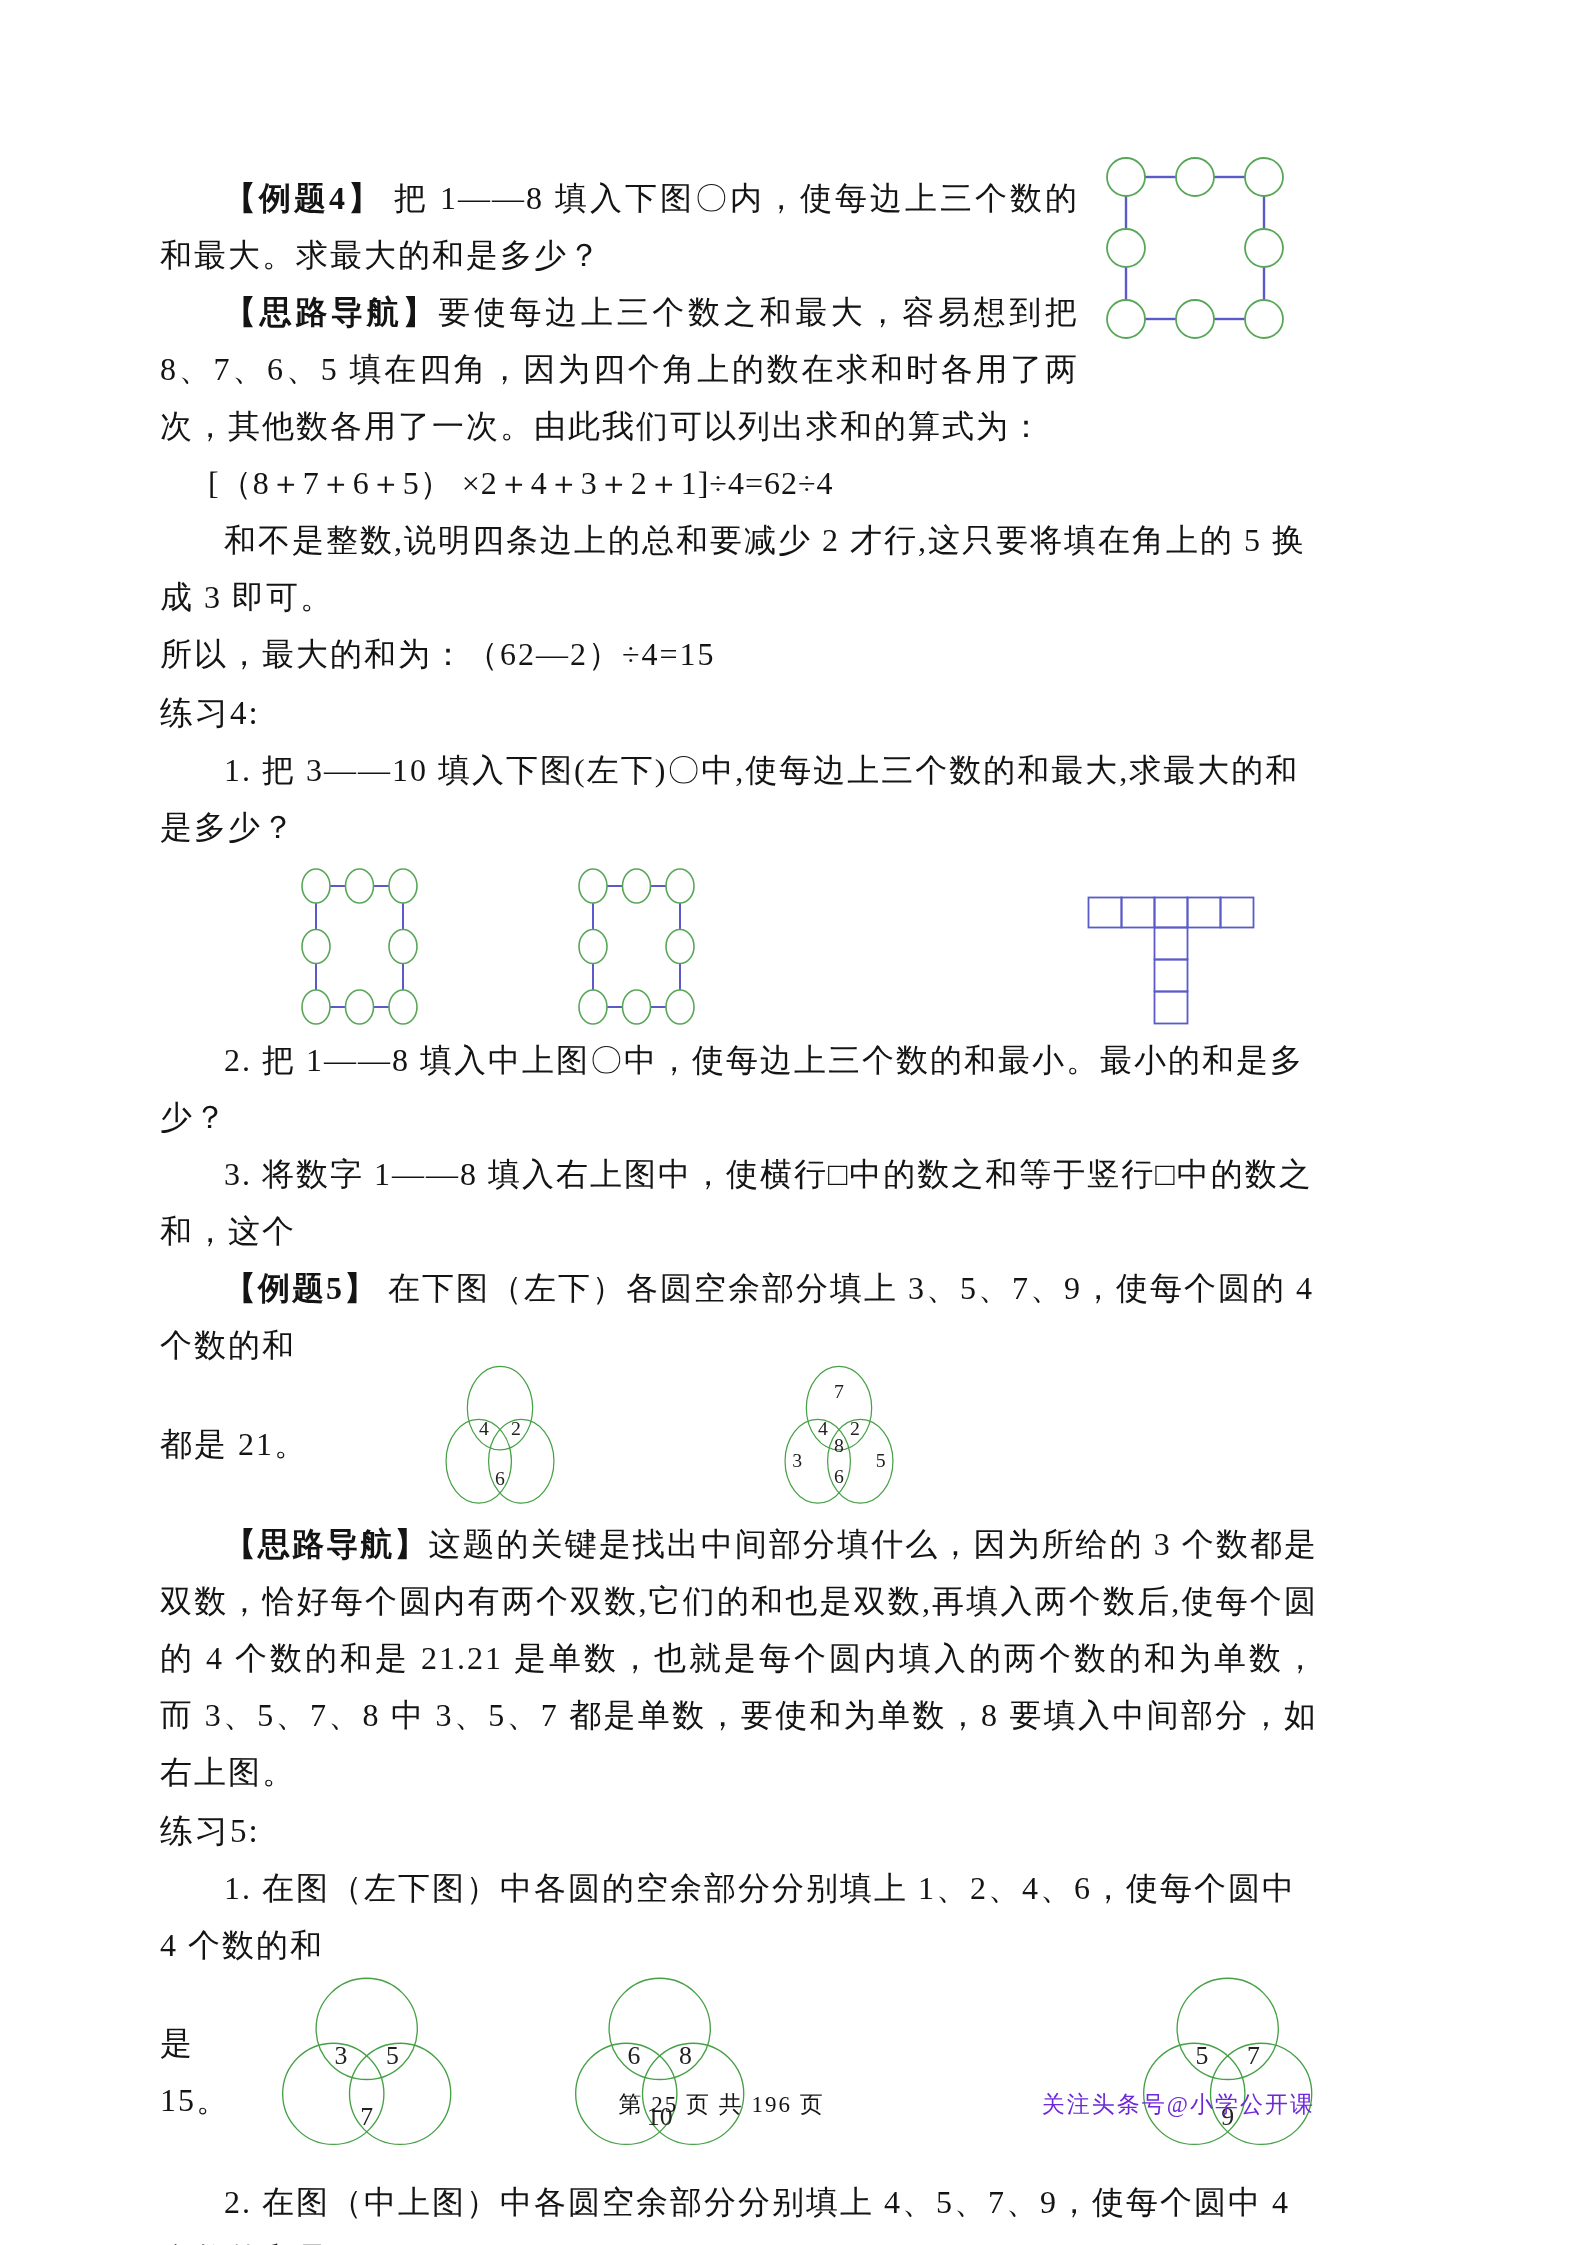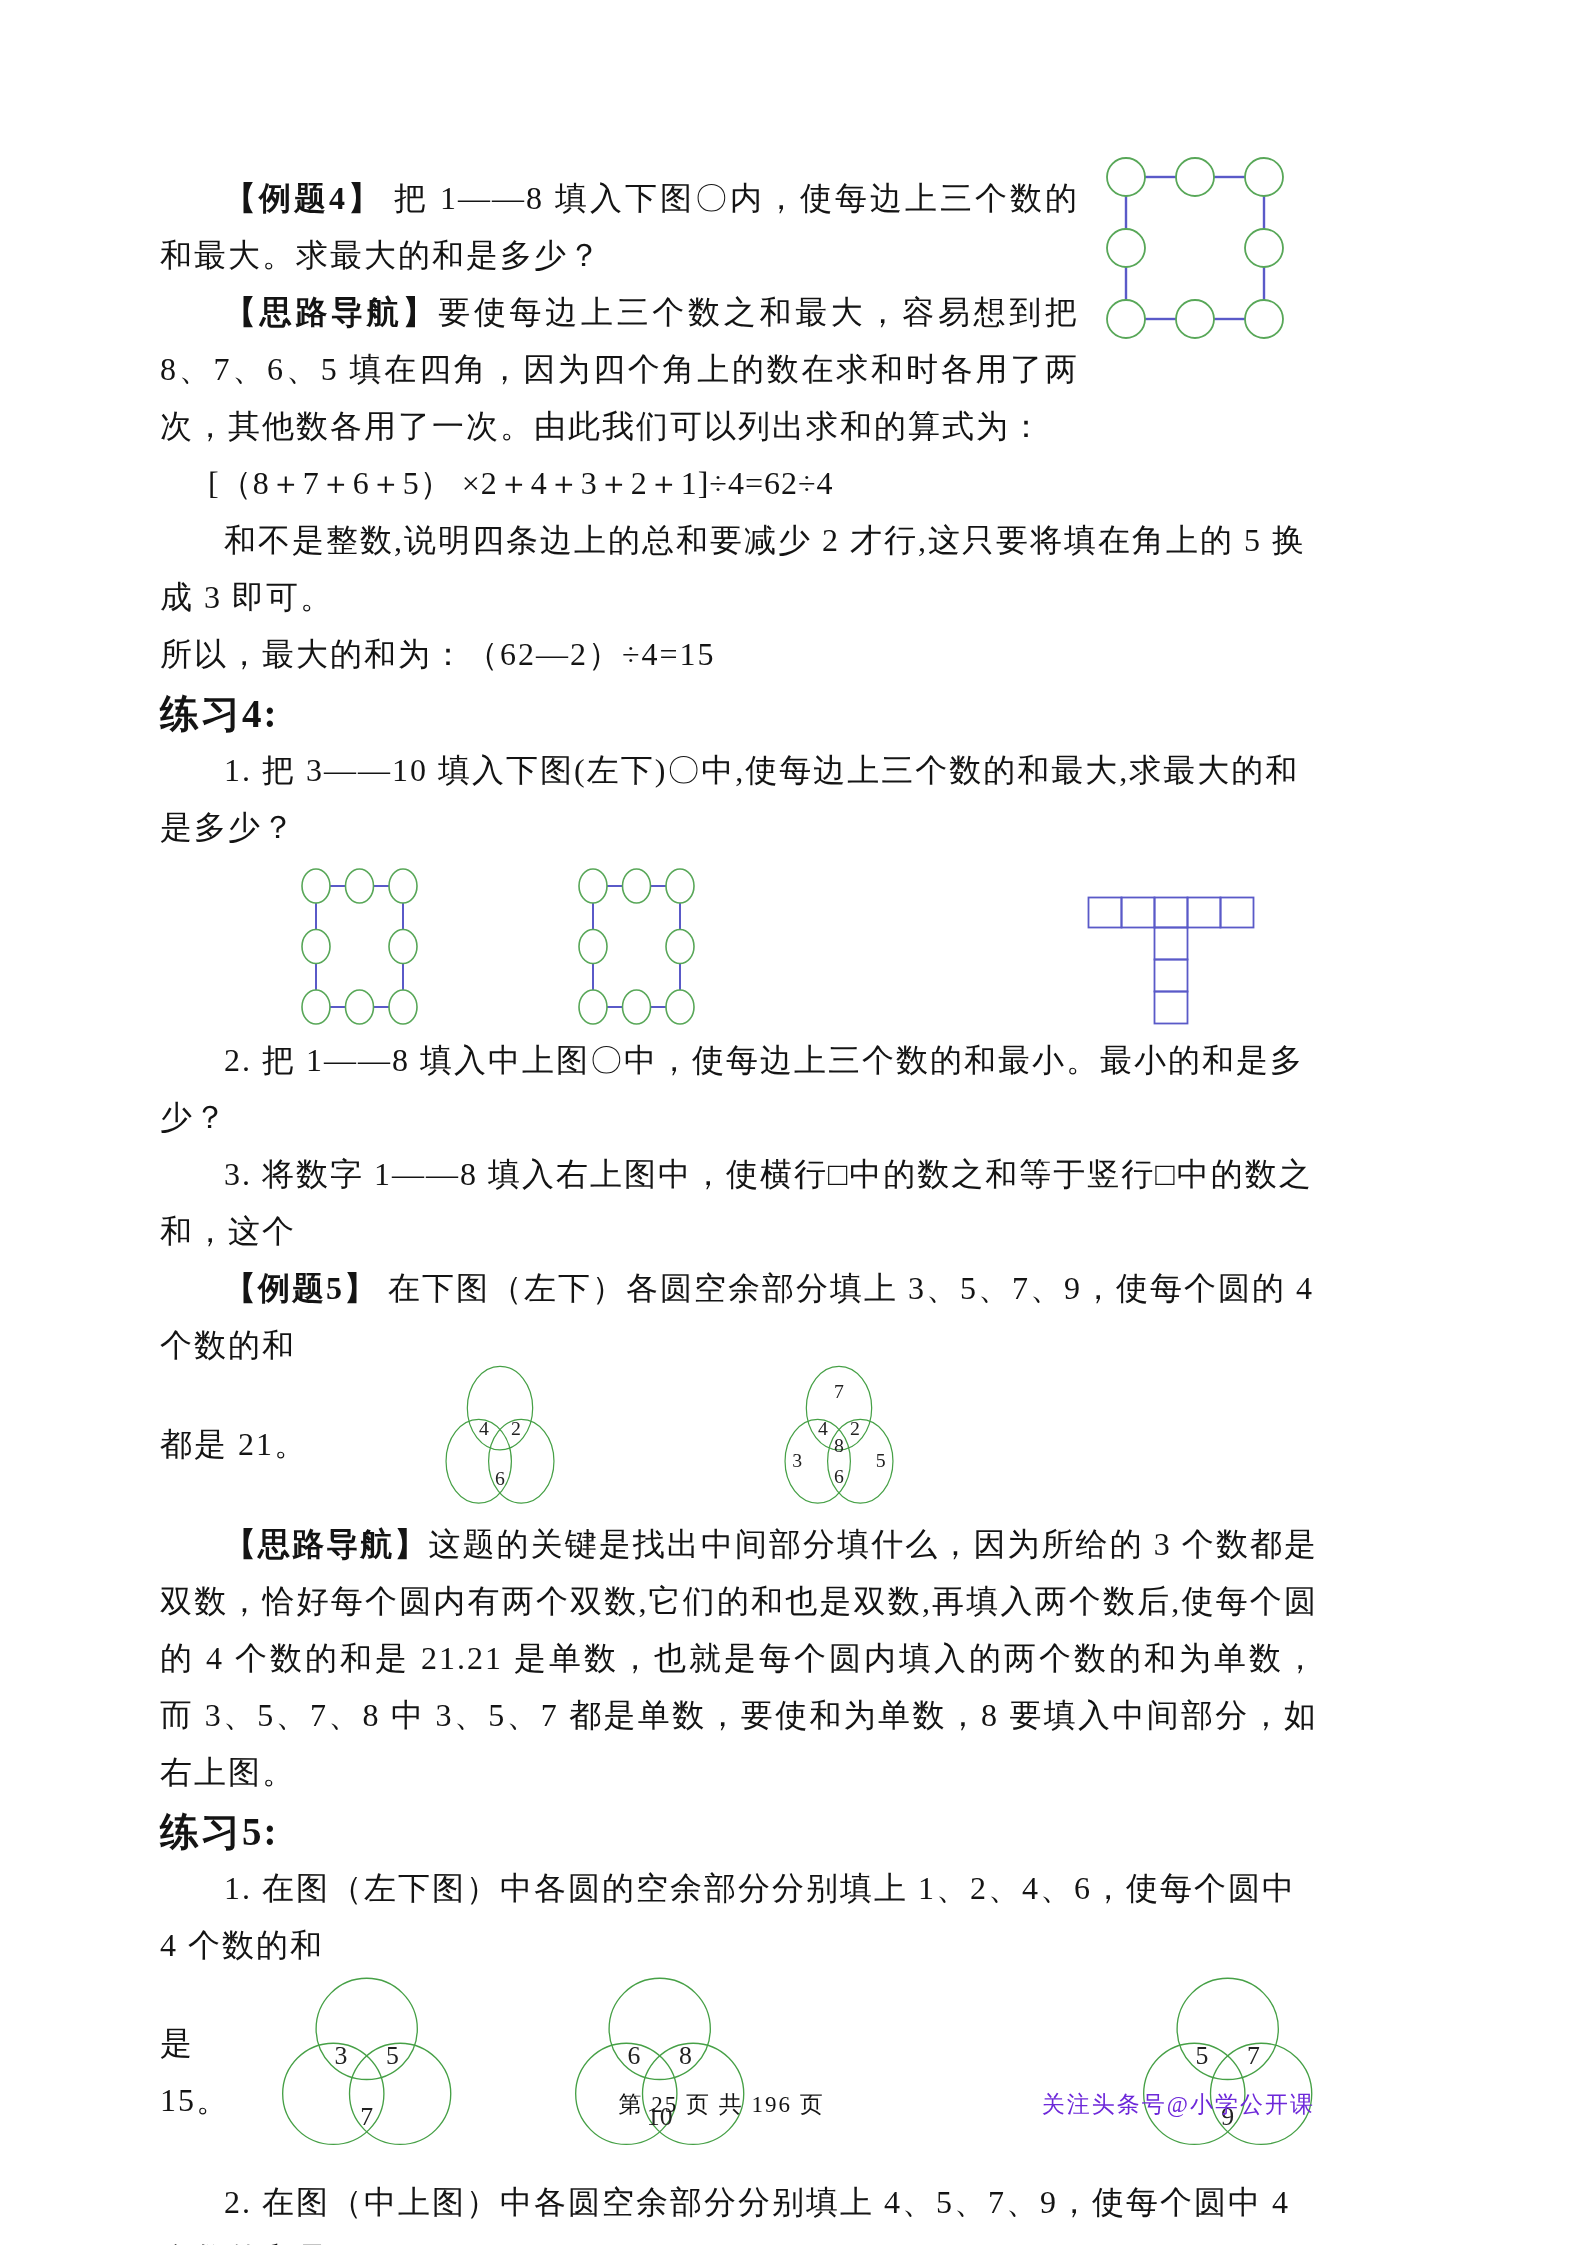--- a/index.html
+++ b/index.html
@@ -12,21 +12,21 @@
     font-size:32px; line-height:57px; color:#141414;
     letter-spacing:2px;
     padding:170px 125px 4px 160px;
     overflow:hidden;
   }
   p { margin:0; }
   .ind { text-indent:64px; }
   .just { text-align:justify; }
   .b { font-weight:bold; }
   .formula { padding-left:48px; letter-spacing:1px; }
-  .ex-title { font-weight:bold; font-size:39px; clear:both; margin-top:2px; }
+  .ex-title { font-weight:normal; font-size:33px; clear:both; margin-top:2px; }
   .fig-right { float:right; margin:-14px 32px 8px 26px; }
   .row { display:flex; align-items:center; }
   .diagrams4 { margin:12px 0 6px 0; }
   .diagrams4 .sq1 { margin-left:140px; }
   .diagrams4 .sq2 { margin-left:159px; }
   .diagrams4 .tshape { margin-left:392px; margin-top:28px; }
   .venns-a { margin-top:-2px; }
   .venns-a .venn1 { margin-left:135px; margin-top:-8px; }
   .venns-a .venn2 { margin-left:225px; margin-top:-8px; }
   .venns-b { margin-top:0px; margin-bottom:4px; }

